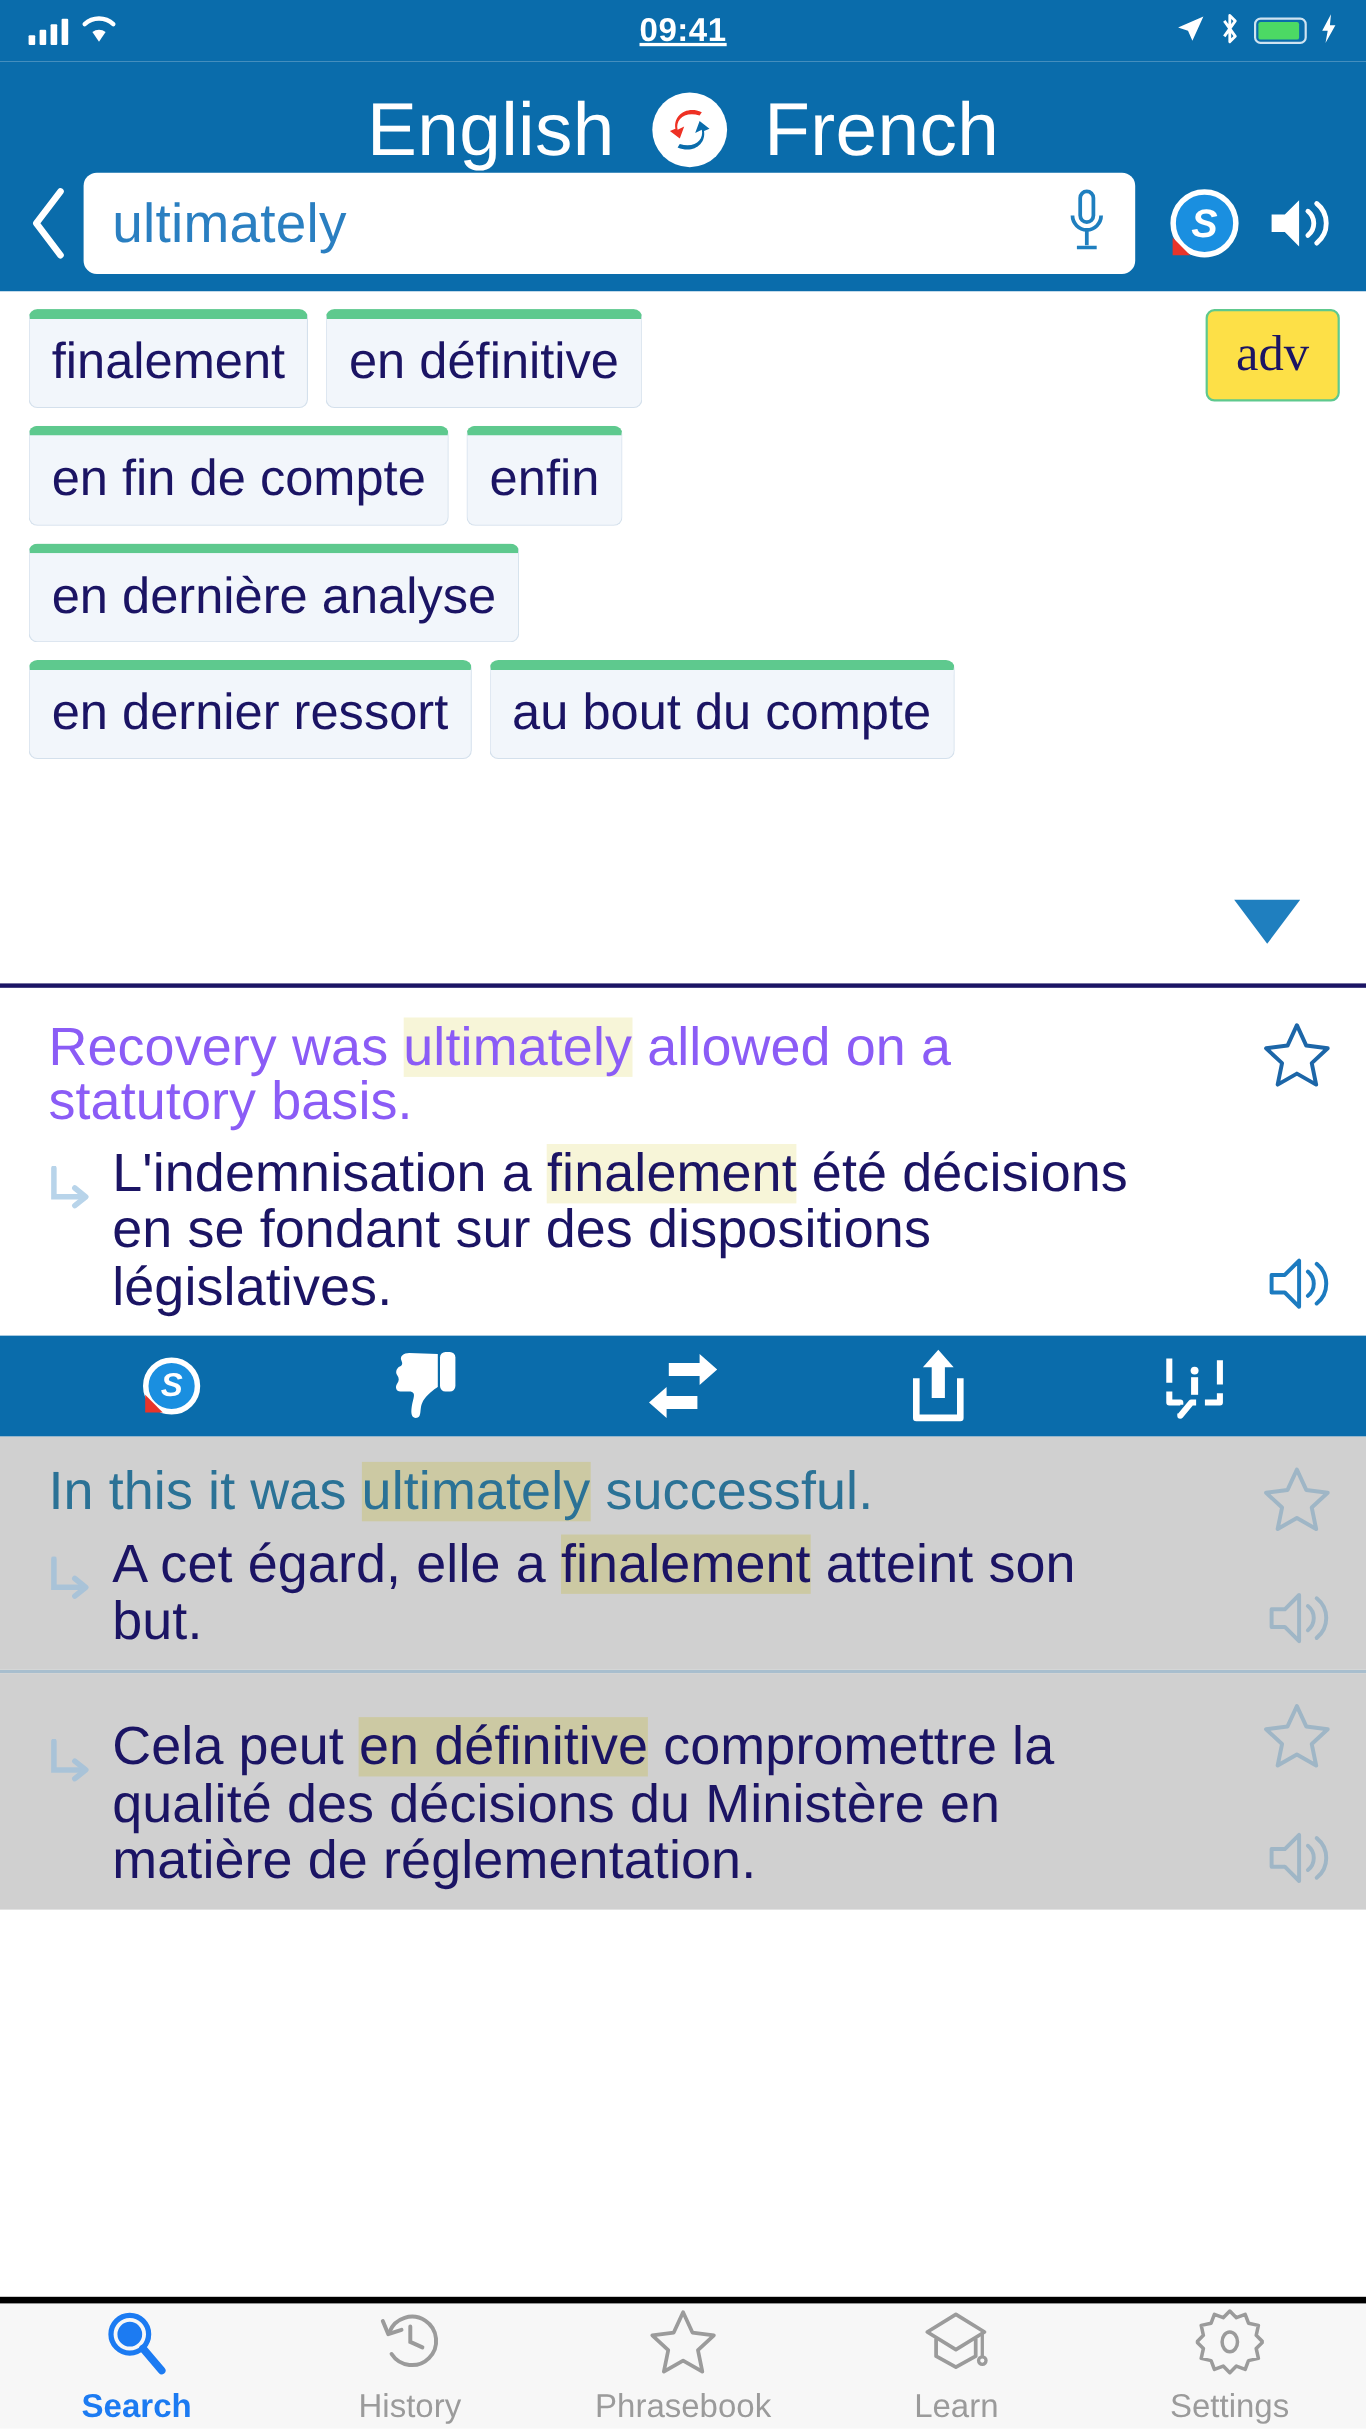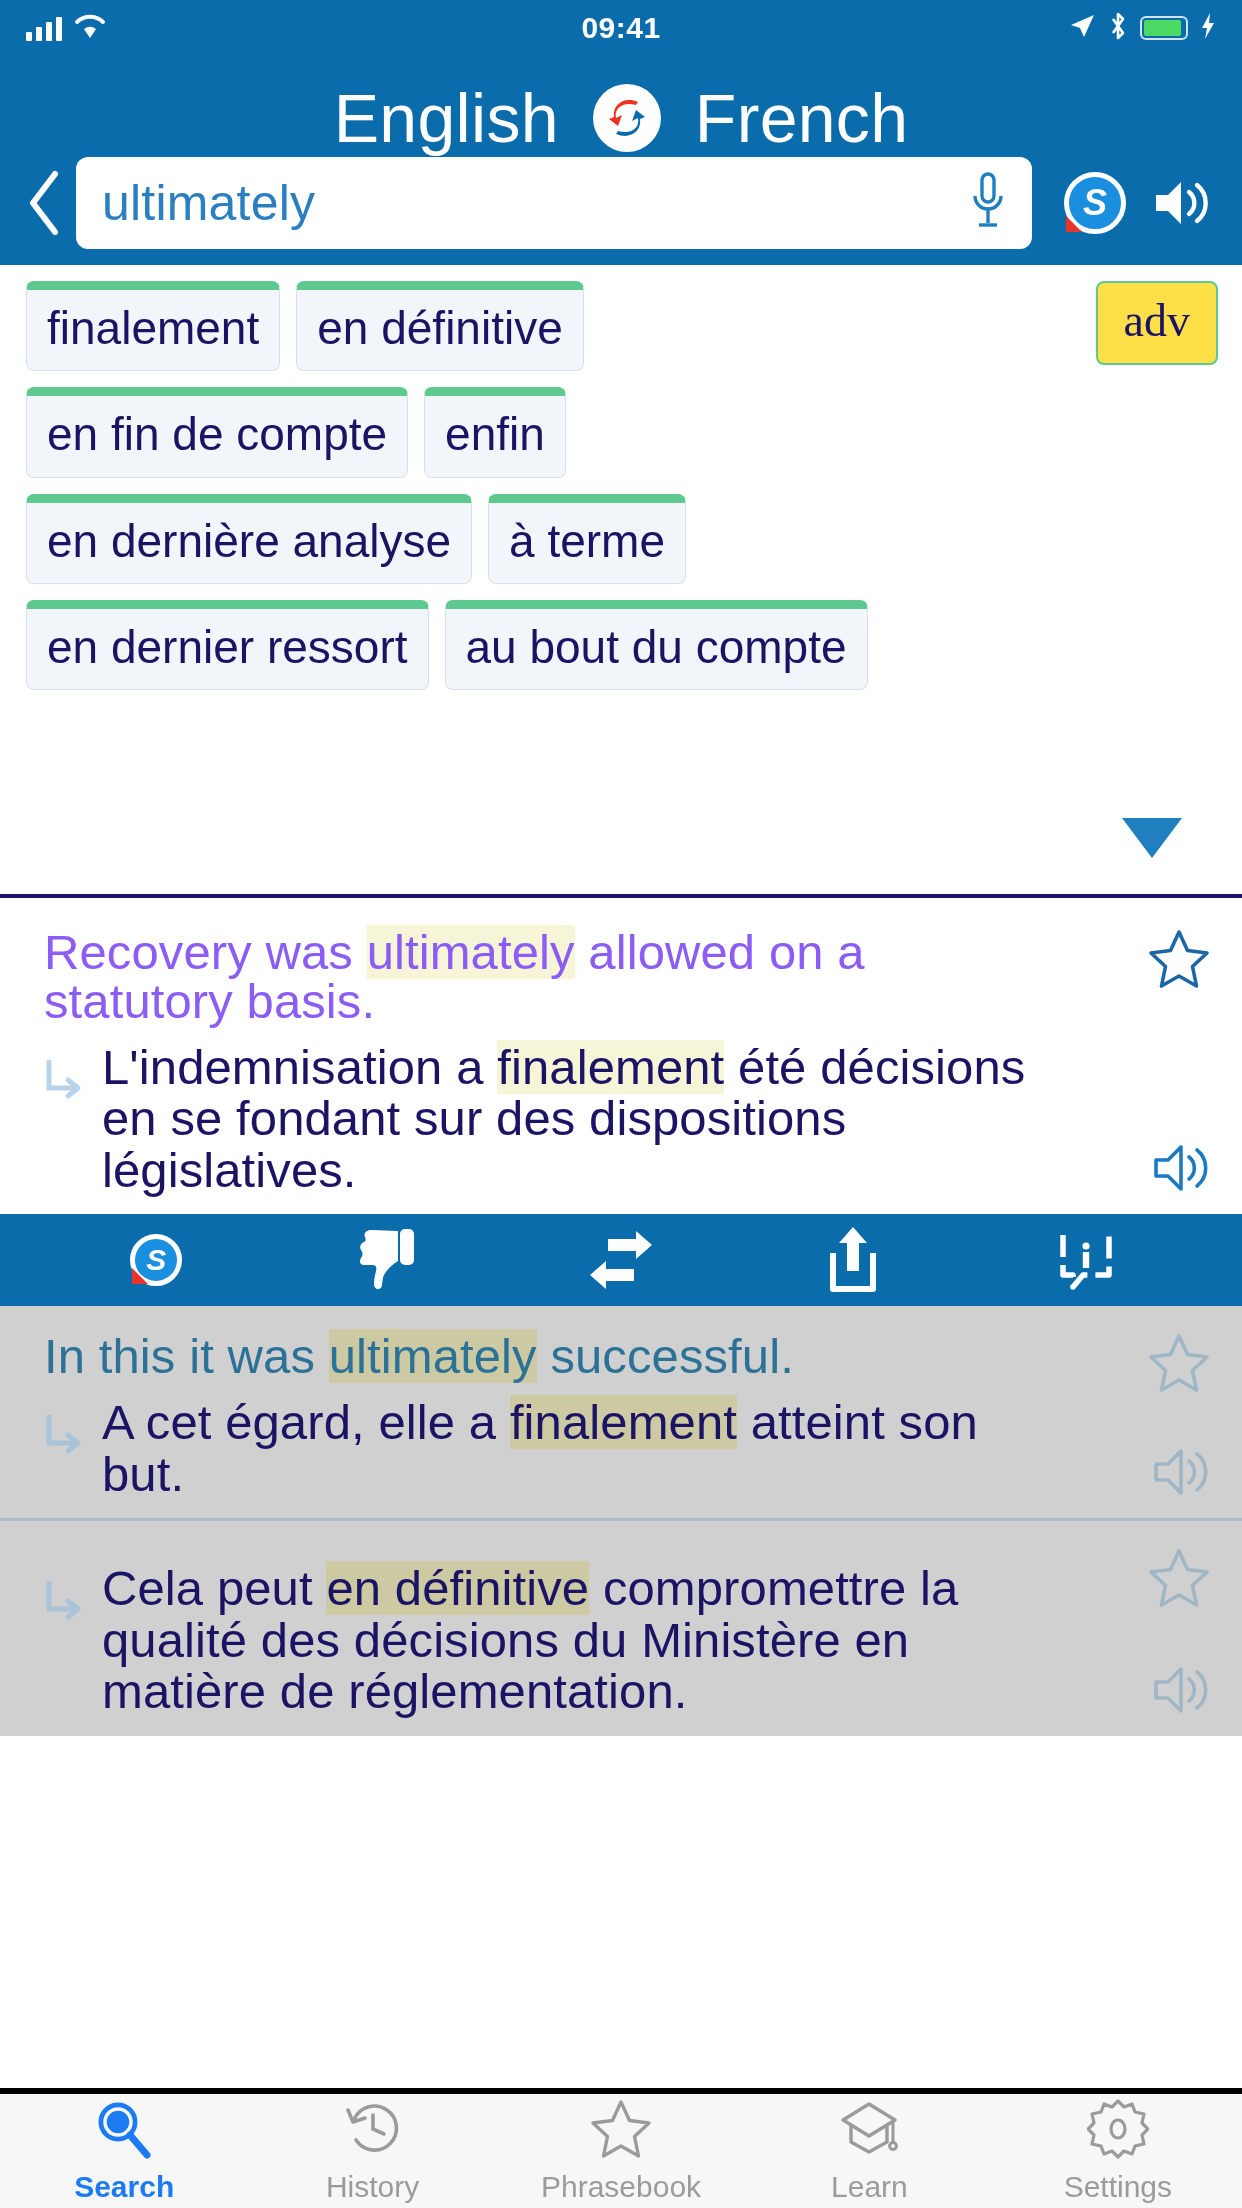--- a/index.html
+++ b/index.html
@@ -13,21 +13,21 @@
 
   
   .statusbar {
     position:absolute; top:0; left:0; width:1242px; height:56px;
     background:#0a6cab; color:#fff;
     display:flex; align-items:center; justify-content:space-between;
     padding:0 26px;
   }
   .sb-left, .sb-right { display:flex; align-items:center; gap:12px; }
   .sb-time { position:absolute; left:0; right:0; text-align:center;
-             font-size:30px; font-weight:600; letter-spacing:.5px; }
+             font-size:30px; font-weight:600; letter-spacing:.5px;text-decoration:underline; }
   .bars { display:flex; align-items:flex-end; gap:4px; height:26px; }
   .bars i { display:block; width:6px; background:#fff; border-radius:1px; }
   .bars i:nth-child(1){height:9px;} .bars i:nth-child(2){height:14px;}
   .bars i:nth-child(3){height:19px;} .bars i:nth-child(4){height:24px;}
   .battery { width:48px; height:24px; border:2.5px solid #cfe3f1; border-radius:6px;
              padding:2px; }
   .battery span { display:block; height:100%; width:92%; background:#4cd964; border-radius:2px; }
 
   
   .header {
@@ -243,21 +243,20 @@
       <div class="chip-row">
         <span class="chip">finalement</span>
         <span class="chip">en définitive</span>
       </div>
       <div class="chip-row">
         <span class="chip">en fin de compte</span>
         <span class="chip">enfin</span>
       </div>
       <div class="chip-row">
         <span class="chip">en dernière analyse</span>
-        <span class="chip">à terme</span>
       </div>
       <div class="chip-row">
         <span class="chip">en dernier ressort</span>
         <span class="chip">au bout du compte</span>
       </div>
     </div>
     <span class="pos-chip">adv</span>
     <span class="expand-arrow"></span>
     <div class="panel-rule"></div>
   </div>

